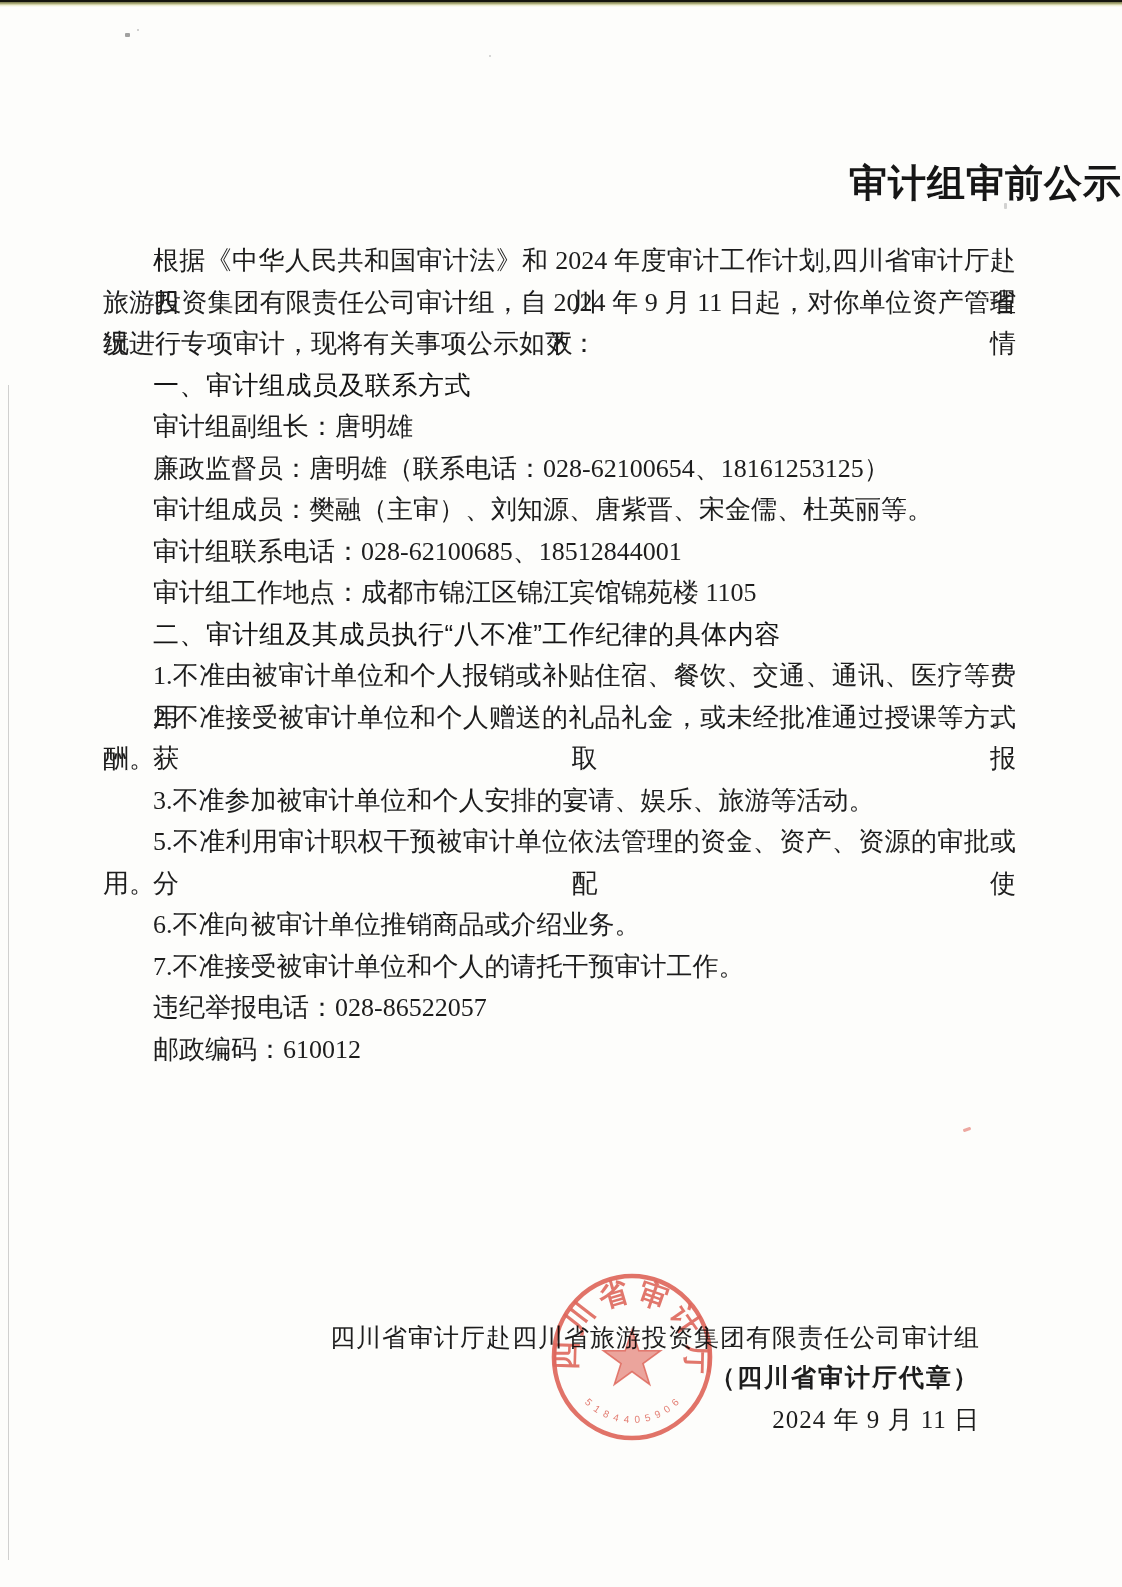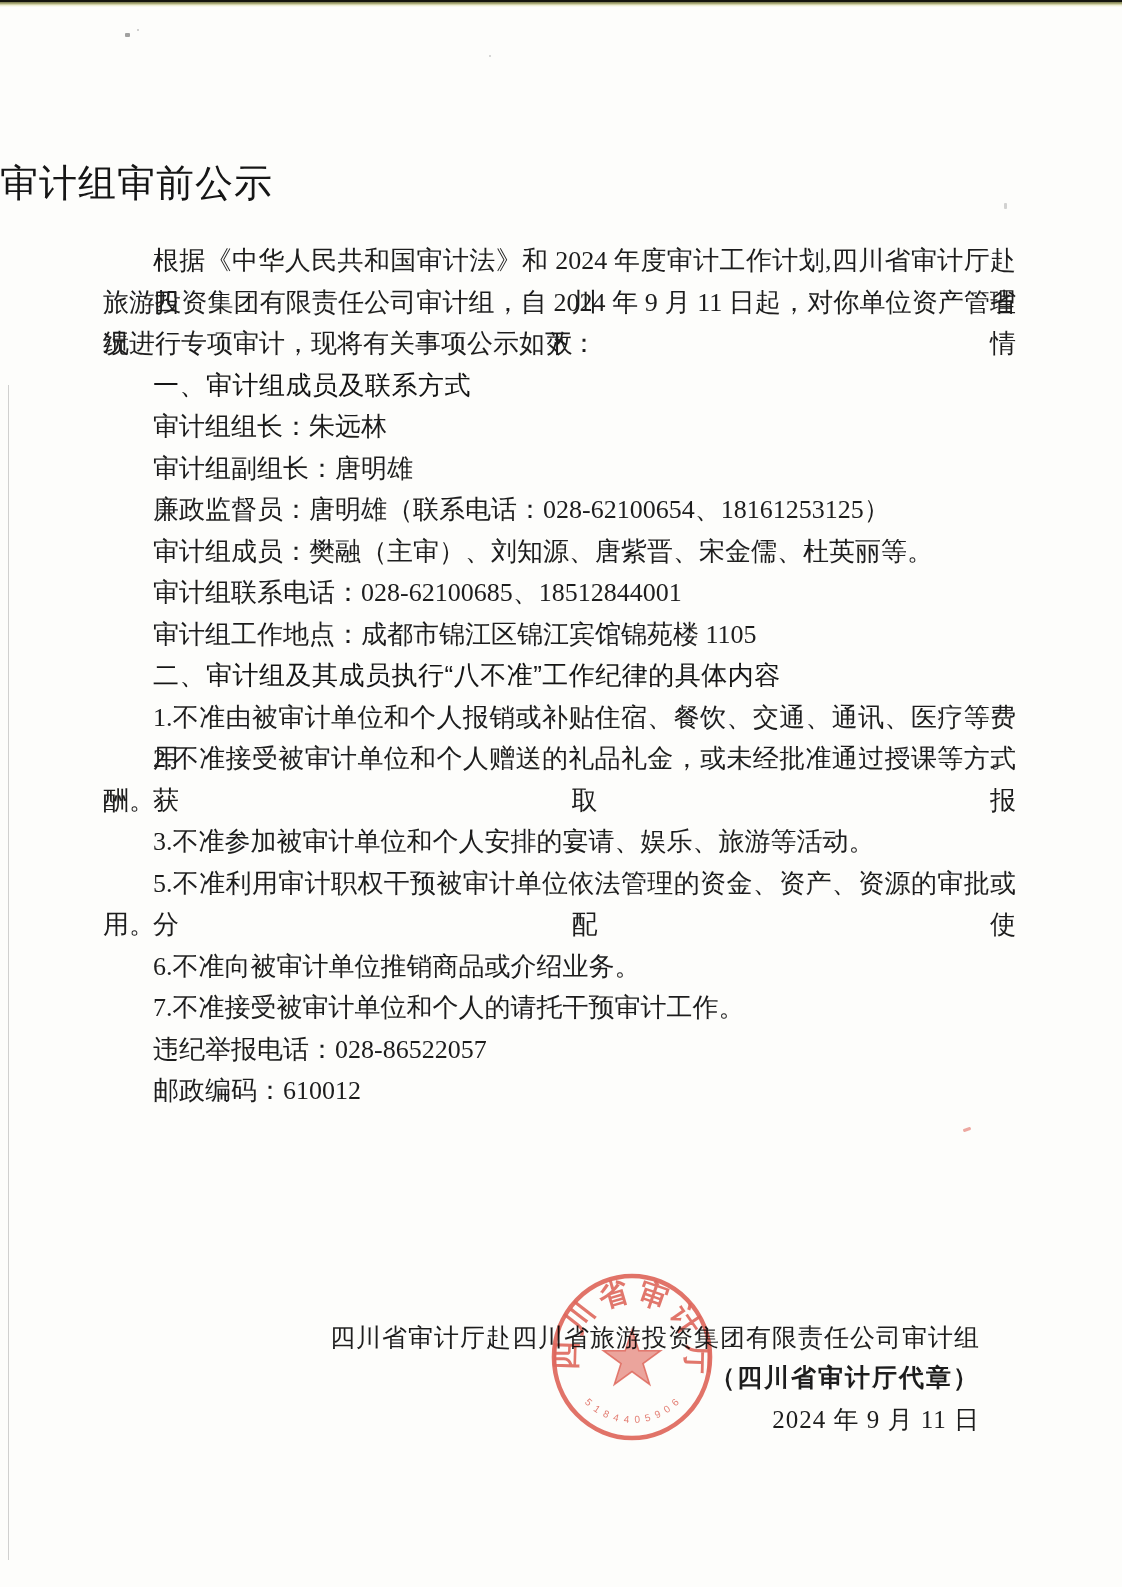--- a/index.html
+++ b/index.html
@@ -26,22 +26,22 @@
   
   .scan-left-line {
     position: absolute; left: 8px; top: 385px; width: 1px; height: 1175px;
     background: #9a9a9a; opacity: 0.45;
   }
   .speck { position: absolute; background: #555; opacity: .55; border-radius: 1px; }
   .speck.red { background: #dd5347; opacity: .5; }
 
   .doc-title {
     position: absolute; top: 133px; left: 0; width: 100%;
-    text-align: left;
-    font-size: 38px; font-weight: normal;
+    text-align: right;
+    font-size: 38px; font-weight: bold;
     letter-spacing: 1px;
     color: #161616;
   }
   .body-col {
     position: absolute; left: 103px; top: 240px; width: 913px;
     font-size: 26px; color: #1d1d1d;
   }
   .ln { line-height: 41.5px; height: 41.5px; white-space: nowrap; }
   .ind { padding-left: 50px; }
   .fill { text-align: justify; text-align-last: justify; white-space: normal; }
@@ -77,21 +77,20 @@
   <div class="speck red" style="left:963px; top:1128px; width:8px; height:3px; transform:rotate(-20deg);"></div>
 
   <h1 class="doc-title">审计组审前公示</h1>
 
   <div class="body-col">
     <div class="ln ind fill">根据《中华人民共和国审计法》和 2024 年度审计工作计划,四川省审计厅赴四川省</div>
     <div class="ln fill">旅游投资集团有限责任公司审计组，自 2024 年 9 月 11 日起，对你单位资产管理绩效情</div>
     <div class="ln">况进行专项审计，现将有关事项公示如下：</div>
 
     <div class="ln ind h">一、审计组成员及联系方式</div>
-    <div class="ln ind">审计组组长：朱远林</div>
     <div class="ln ind">审计组副组长：唐明雄</div>
     <div class="ln ind">廉政监督员：唐明雄（联系电话：028-62100654、18161253125）</div>
     <div class="ln ind">审计组成员：樊融（主审）、刘知源、唐紫晋、宋金儒、杜英丽等。</div>
     <div class="ln ind">审计组联系电话：028-62100685、18512844001</div>
     <div class="ln ind">审计组工作地点：成都市锦江区锦江宾馆锦苑楼 1105</div>
 
     <div class="ln ind h">二、审计组及其成员执行“八不准”工作纪律的具体内容</div>
     <div class="ln ind fill">1.不准由被审计单位和个人报销或补贴住宿、餐饮、交通、通讯、医疗等费用。</div>
     <div class="ln ind fill">2.不准接受被审计单位和个人赠送的礼品礼金，或未经批准通过授课等方式获取报</div>
     <div class="ln">酬。</div>

